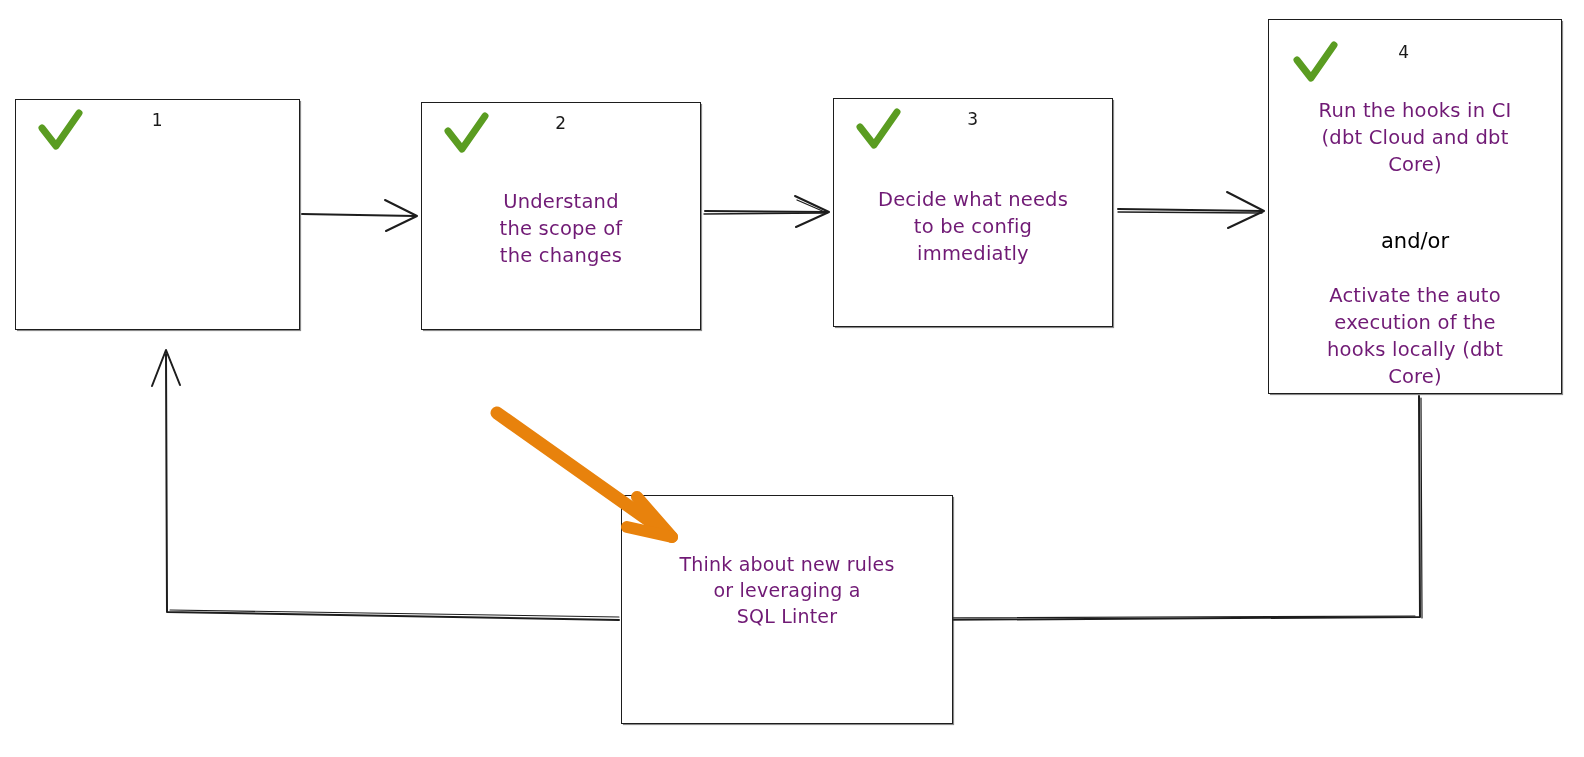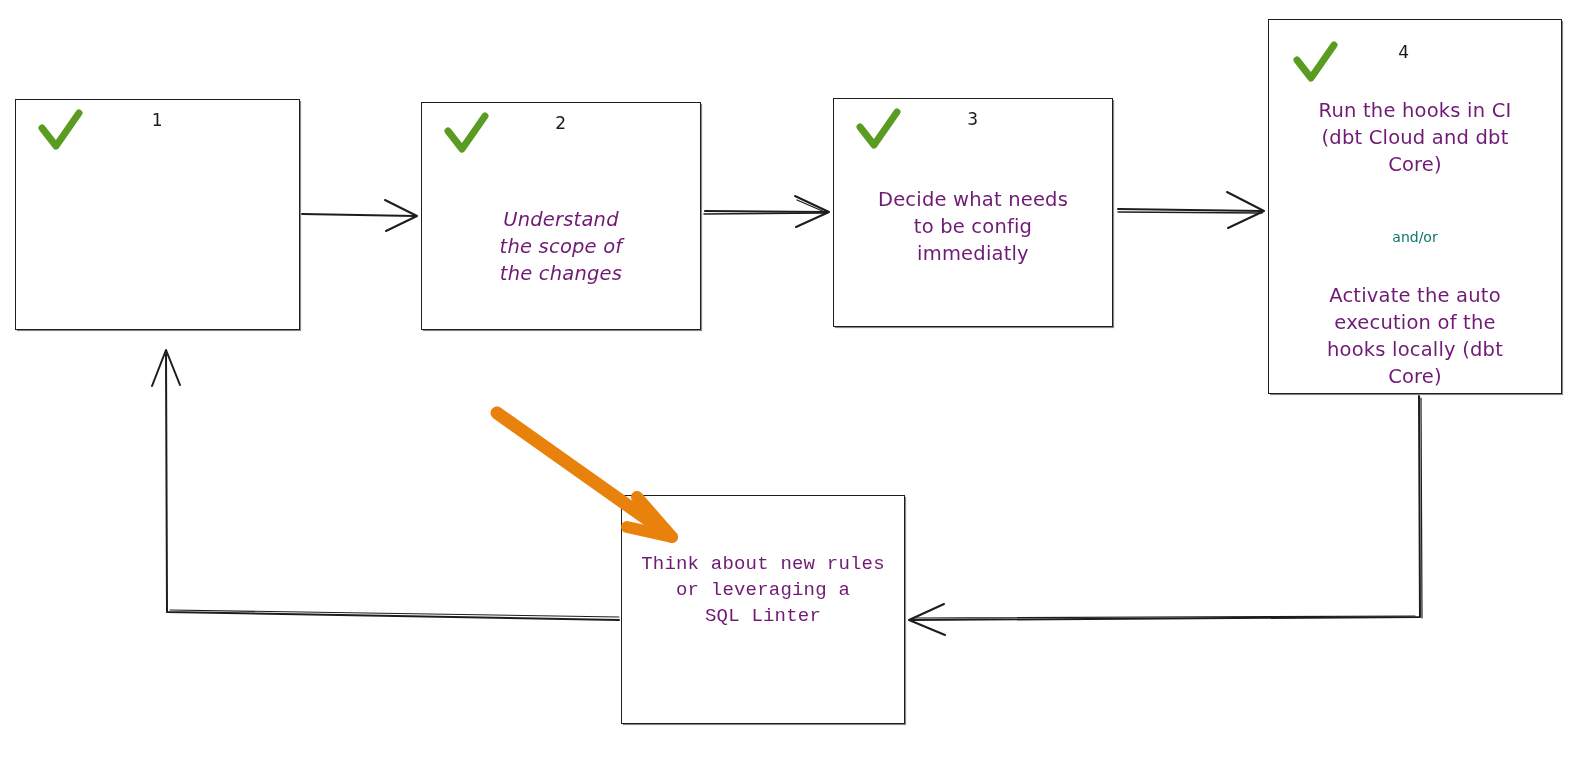--- a/index.html
+++ b/index.html
@@ -68,37 +68,37 @@
     line-height: 1.38;
     white-space: pre-line;
     letter-spacing: 0.2px;
   }
 
   
   #node-1 { left: 15px;   top: 99px;  width: 285px; height: 231px; }
   #node-2 { left: 421px;  top: 102px; width: 280px; height: 228px; }
   #node-3 { left: 833px;  top: 98px;  width: 280px; height: 229px; }
   #node-4 { left: 1268px; top: 19px;  width: 294px; height: 375px; }
-  #node-5 { left: 621px;  top: 495px; width: 284px; height: 229px; font-family: Liberation Mono, monospace; }
+  #node-5 { left: 621px;  top: 495px; width: 332px; height: 229px; }
 
   #node-1 .node-body { top: 88px; }
-  #node-2 .node-body { top: 104px; font-style: italic; }
+  #node-2 .node-body { top: 86px; }
   #node-3 .node-body { top: 88px; }
   #node-4 .node-body { top: 78px; }
   #node-5 .node-body { top: 55px; font-size: 19px; }
 
   #node-4 .check-icon { left: 24px; top: 20px; }
   #node-4 .node-num { top: 22px; left: 40px; width: 190px; }
 
   .loop-label {
     position: absolute;
     left: 0; width: 100%;
     text-align: center;
-    font-size: 14px;
-    color: #0f766e;
+    font-size: 21px;
+    color: #000000;
   }
 </style>
 </head>
 <body>
 
 <div id="canvas">
 
   <svg class="svg-layer" viewBox="0 0 1584 757">
     <defs></defs>
 

